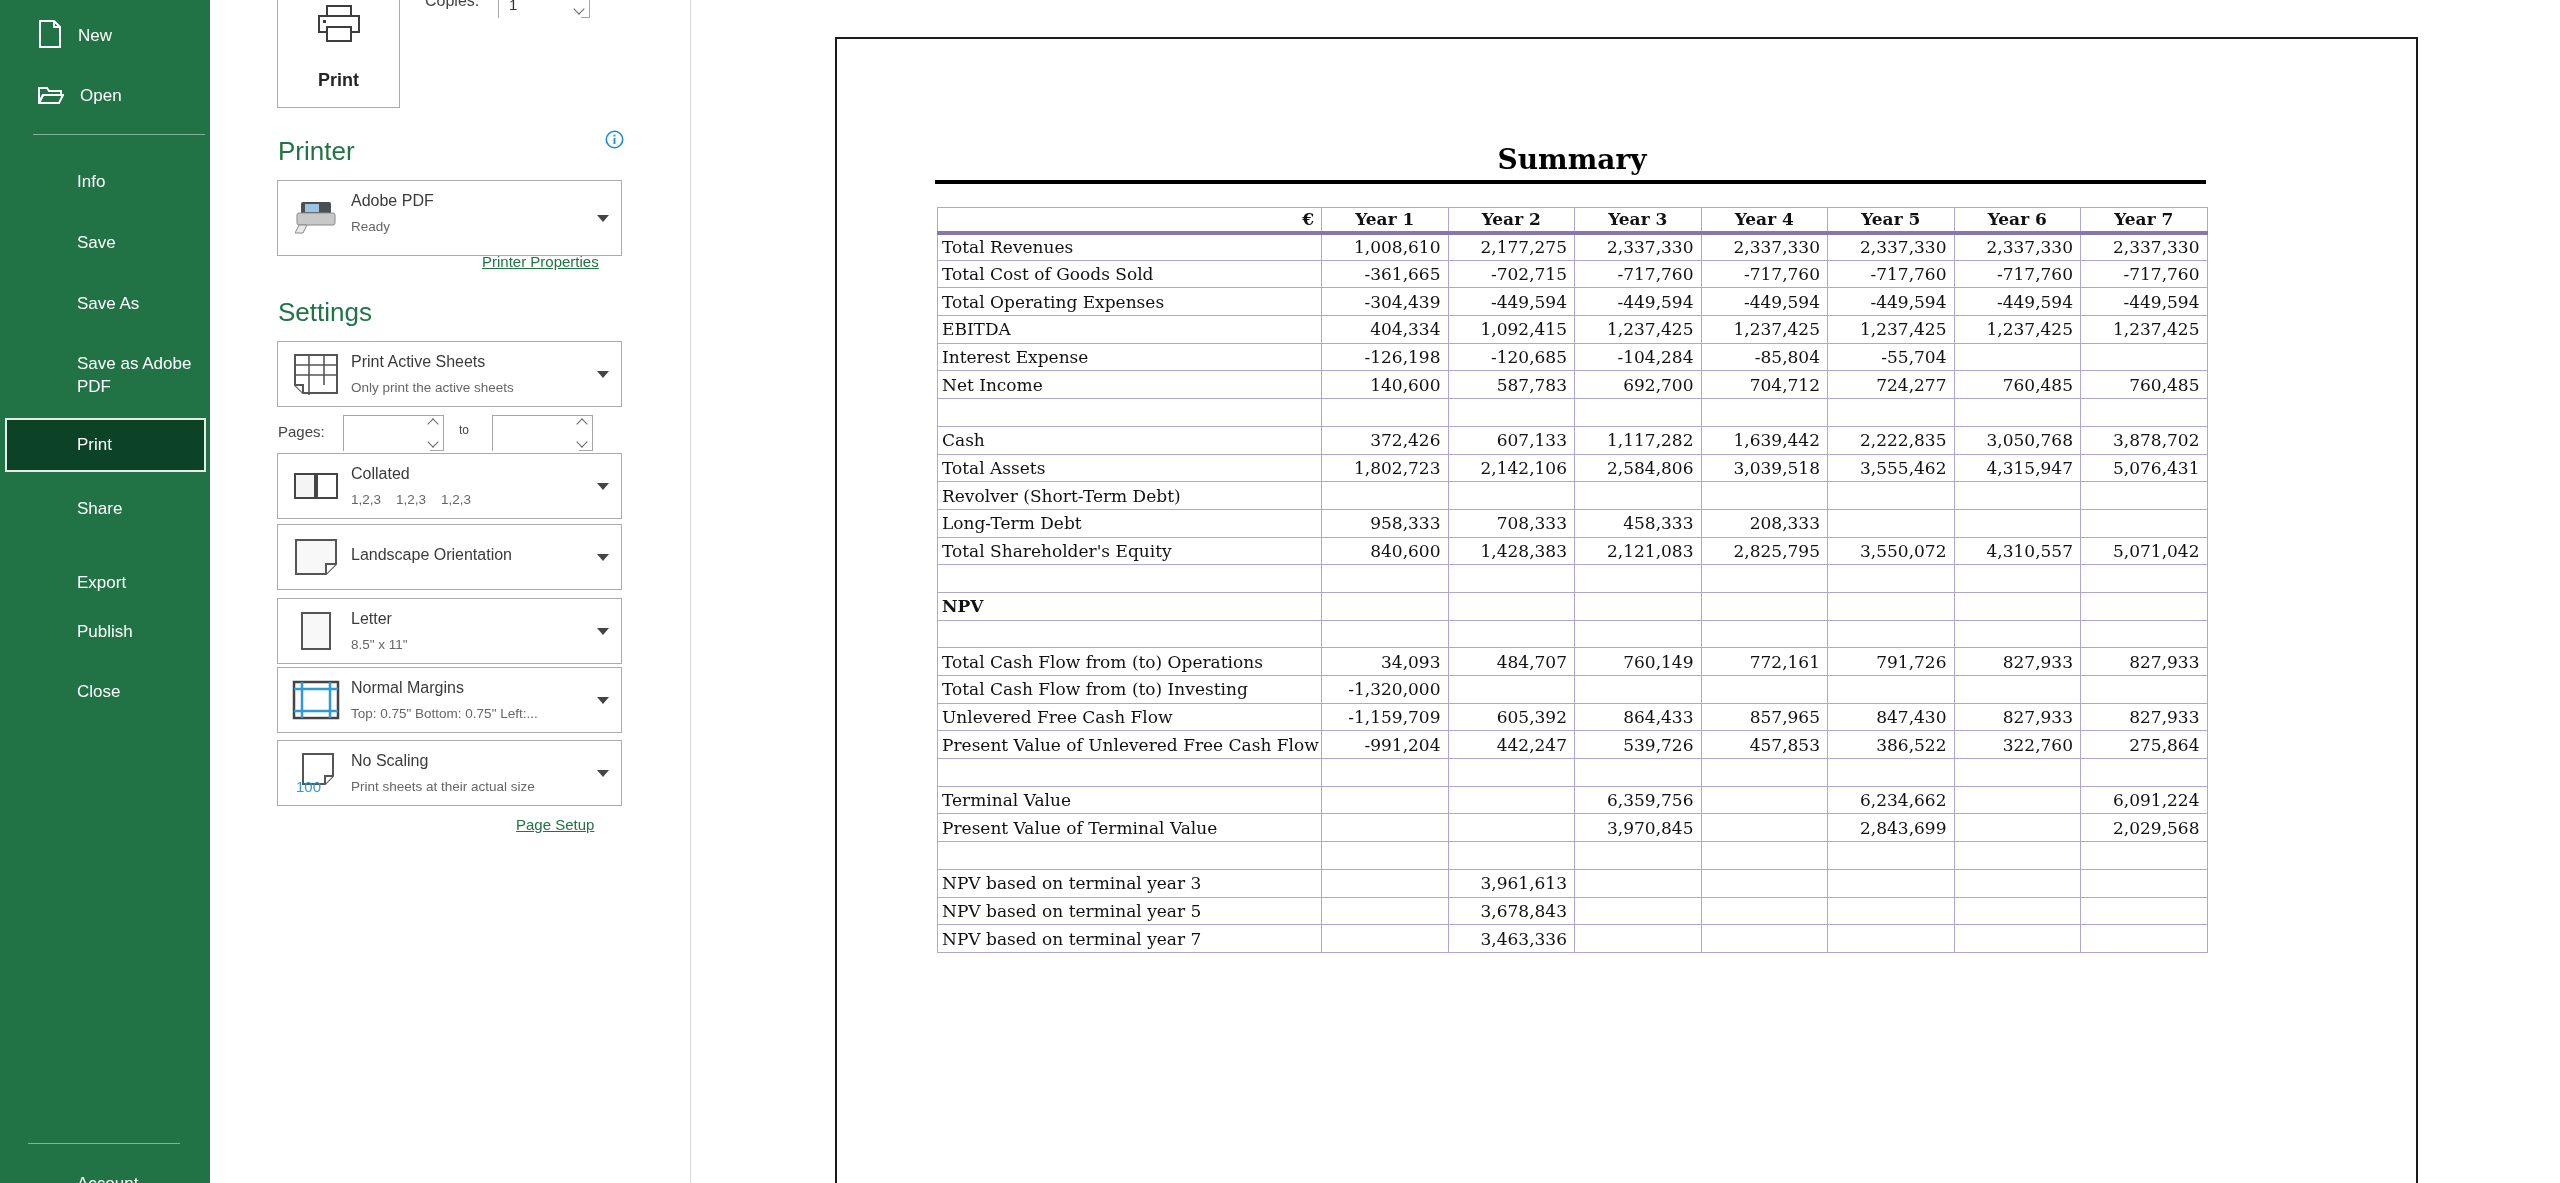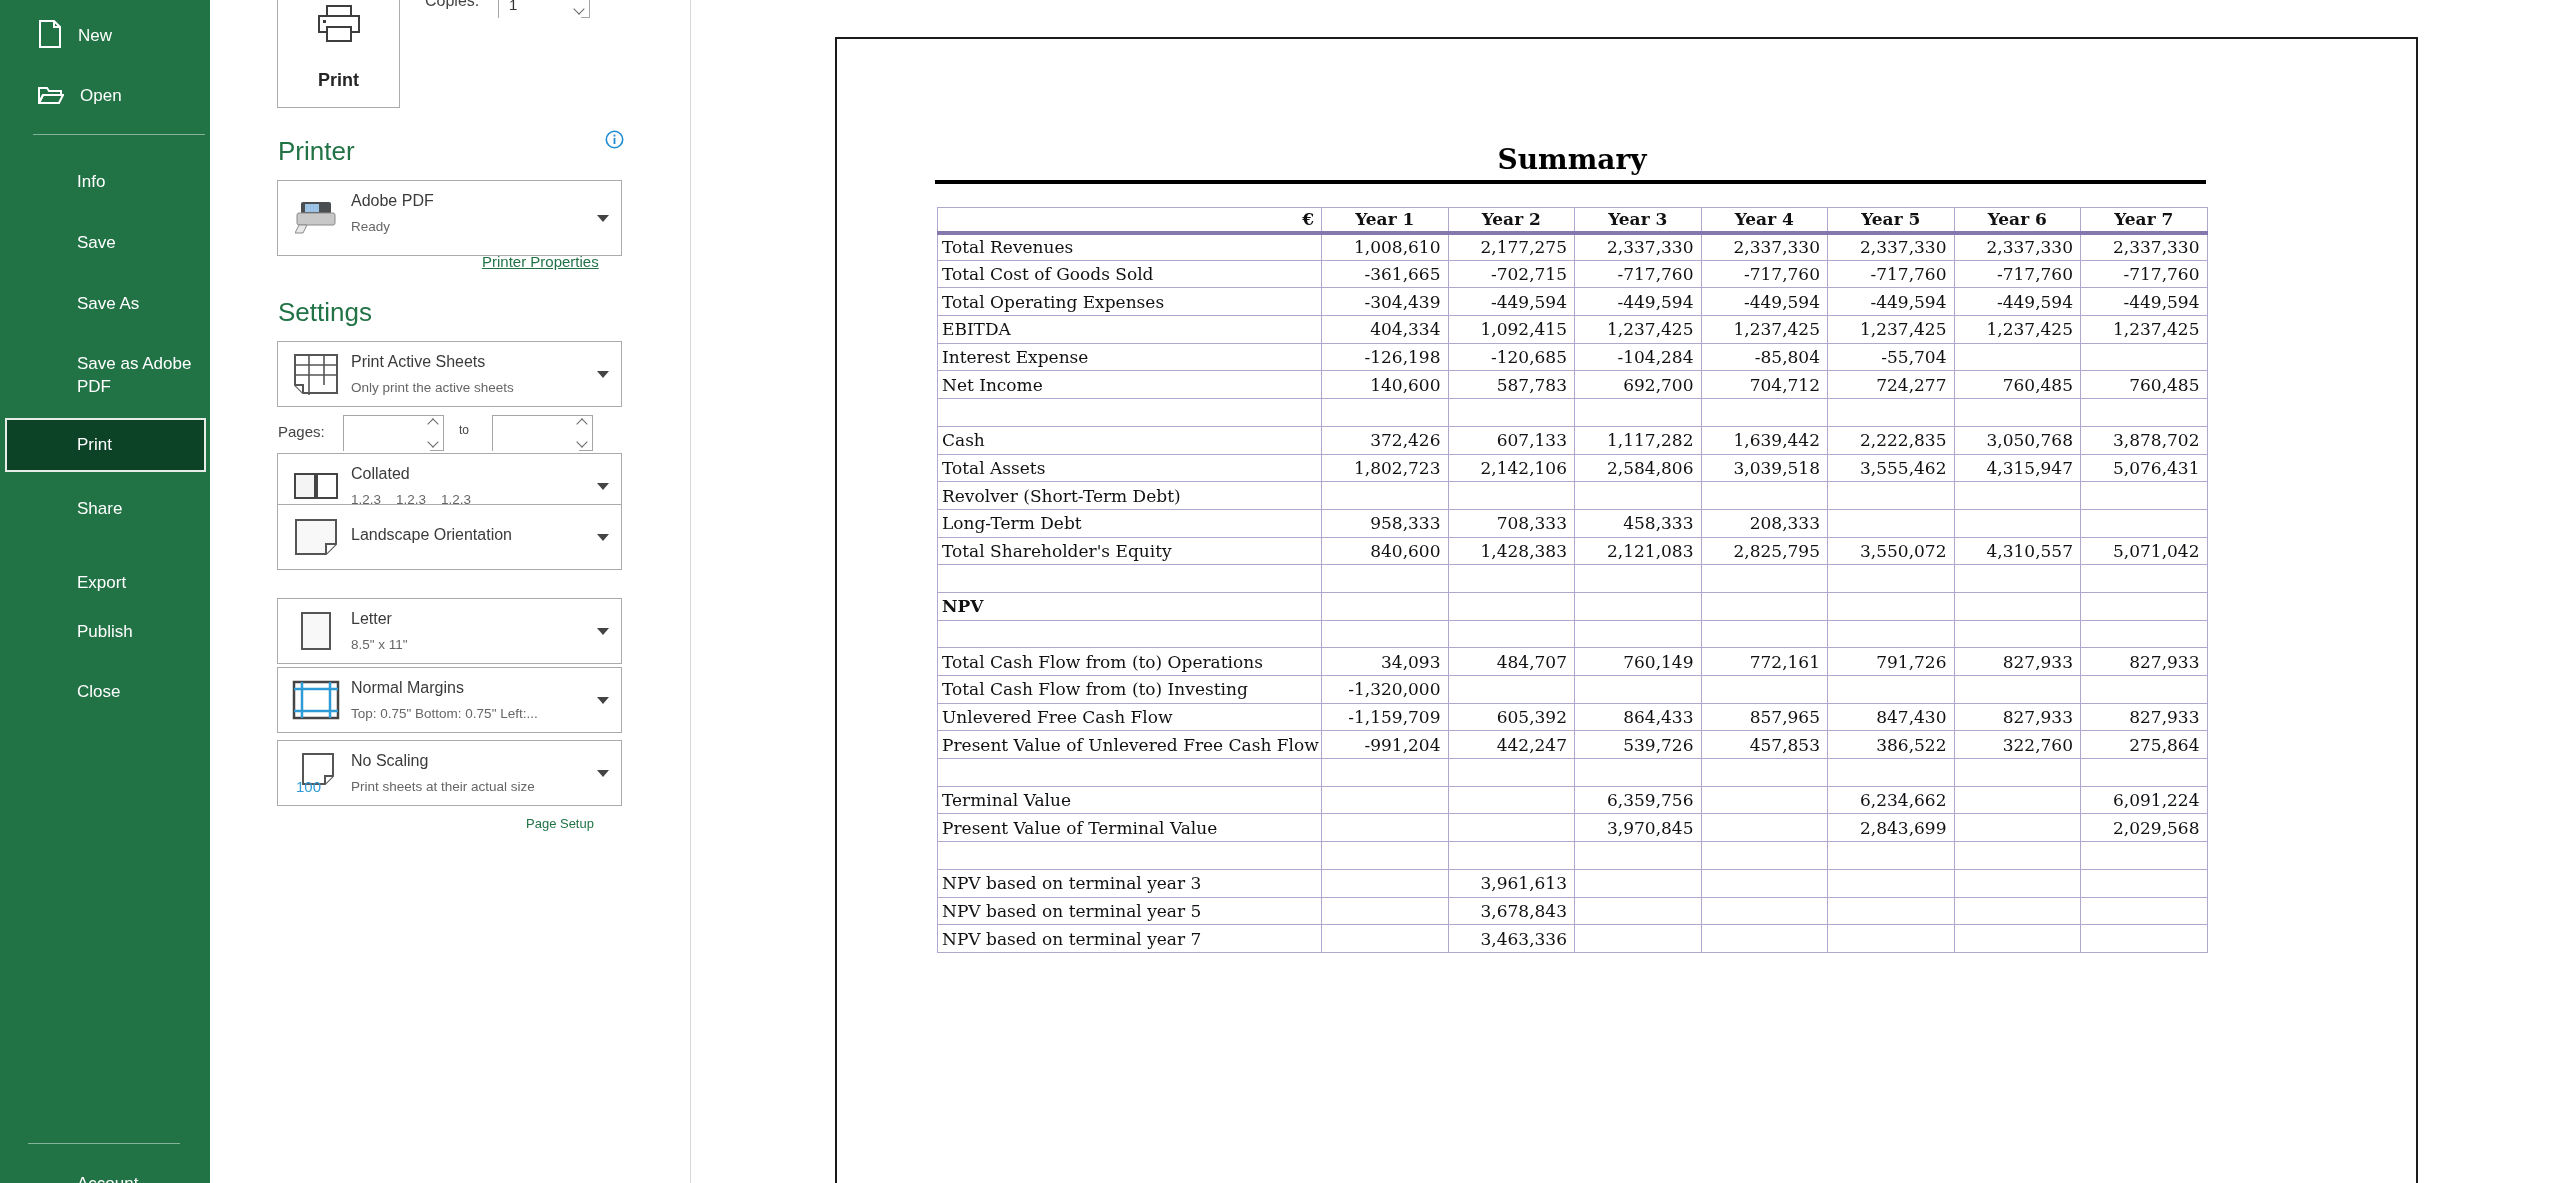--- a/index.html
+++ b/index.html
@@ -45,22 +45,22 @@
   .dd-icon{position:absolute;left:10px;top:0;width:56px;height:100%;display:flex;align-items:center;justify-content:center;}
   .dd-title{position:absolute;left:73px;top:11px;font-size:16px;color:#3b3b3b;white-space:pre;}
   .dd-title.center{top:21px;}
   .dd-sub{position:absolute;left:73px;top:38px;font-size:13.5px;color:#666;white-space:pre;}
   .dd-caret{position:absolute;right:12px;top:50%;margin-top:-3px;width:0;height:0;
             border-left:6px solid transparent;border-right:6px solid transparent;border-top:7px solid #444;}
   #printer-dd{top:180px;height:76px;}
 
   #printer-props{position:absolute;left:272px;top:253px;font-size:15px;color:#217346;
                  text-decoration:underline;cursor:pointer;}
-  #page-setup{position:absolute;left:316px;top:816px;font-size:13px;color:#217346;
-              cursor:pointer;}
+  #page-setup{position:absolute;left:306px;top:816px;font-size:15px;color:#217346;
+              text-decoration:underline;cursor:pointer;}
 
   #pages-row{position:absolute;left:67px;top:415px;height:36px;width:345px;}
   #pages-label{position:absolute;left:1px;top:8px;font-size:15px;color:#444;}
   .pages-input{position:absolute;top:0;width:101px;height:36px;border:1px solid #a6a6a6;box-sizing:border-box;}
   #pages-from{left:66px;} #pages-to-box{left:215px;}
   .pages-input input{position:absolute;left:0;top:0;width:76px;height:100%;border:none;outline:none;
                      font-size:15px;padding-left:8px;font-family:inherit;}
   #pages-to-label{position:absolute;left:182px;top:8px;font-size:12px;color:#444;}
 
   #panel-divider{position:absolute;left:690px;top:0;width:1px;height:1183px;background:#d9d7d5;}
@@ -188,21 +188,21 @@
           <div class="dd-icon">
             <svg width="44" height="26" viewBox="0 0 44 26">
               <rect x="1" y="1" width="20" height="24" fill="#f4f4f4" stroke="#444" stroke-width="2"></rect>
               <rect x="23" y="1" width="20" height="24" fill="#fff" stroke="#444" stroke-width="2"></rect>
             </svg>
           </div>
           <div class="dd-title">Collated</div>
           <div class="dd-sub">1,2,3    1,2,3    1,2,3</div>
           <div class="dd-caret"></div>
         </div>
-        <div class="dd-box" style="top: 504px;">
+        <div class="dd-box" style="top: 524px;">
           <div class="dd-icon">
             <svg width="44" height="38" viewBox="0 0 44 38">
               <path d="M2 2 h40 v24 l-10 10 h-30 z" fill="#f8f8f8" stroke="#555" stroke-width="2"></path>
               <path d="M42 26 h-10 v10" fill="#fff" stroke="#555" stroke-width="2"></path>
             </svg>
           </div>
           <div class="dd-title center">Landscape Orientation</div>
           <div class="dd-caret"></div>
         </div>
         <div class="dd-box" style="top: 598px;">

